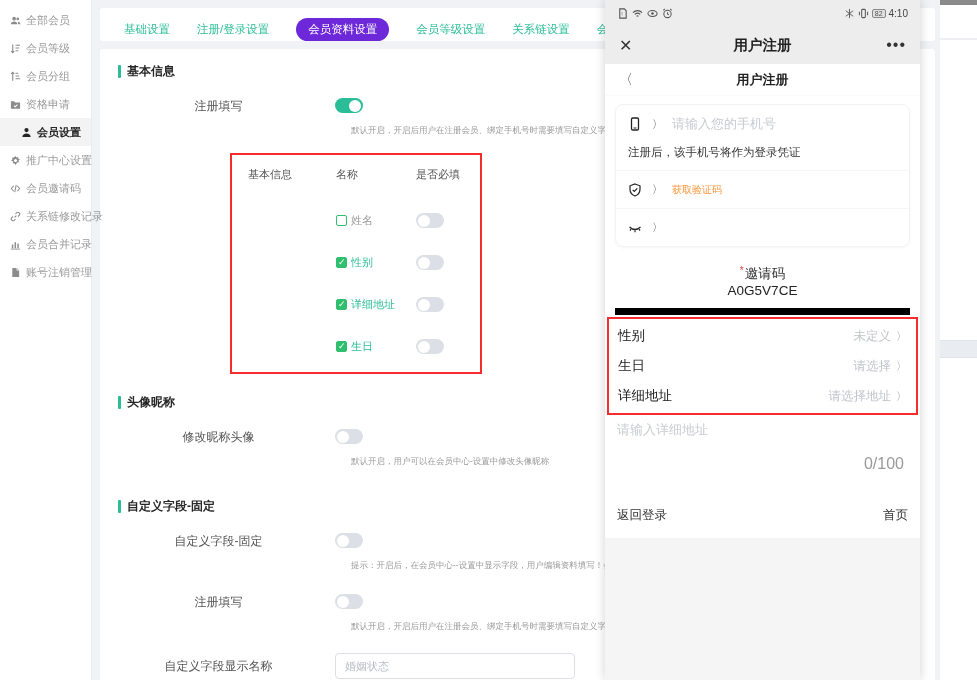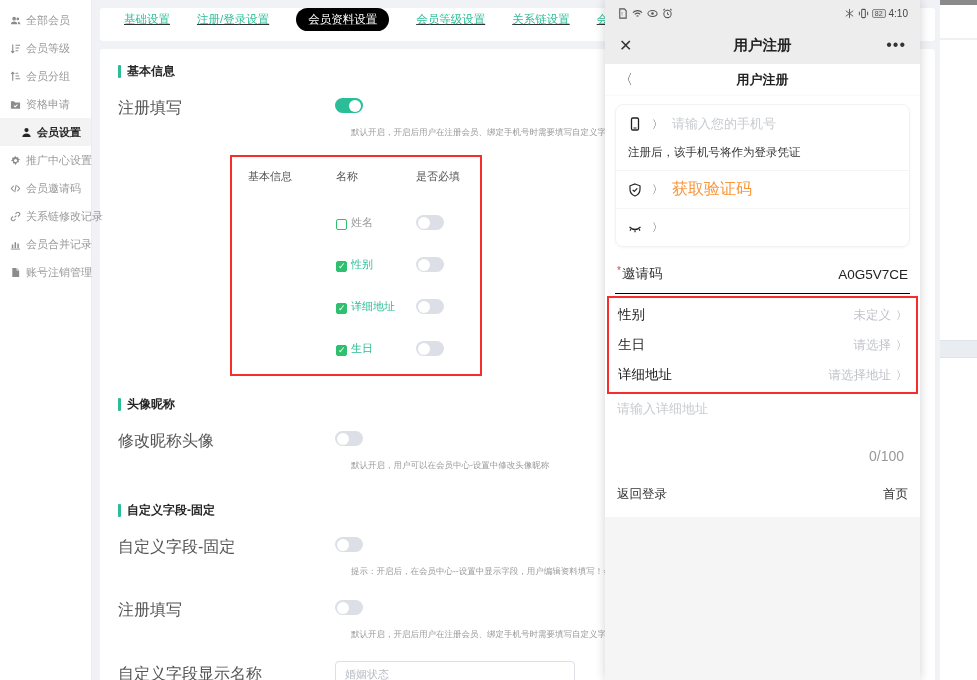--- a/index.html
+++ b/index.html
@@ -10,43 +10,43 @@
   .sidebar { position:absolute; left:0; top:0; width:92px; height:680px; background:#fff; border-right:1px solid #ececec; padding-top:6px; z-index:2; }
   .side-item { display:flex; align-items:center; gap:5px; height:28px; padding-left:9px; font-size:11px; color:#9a9a9a; cursor:pointer; white-space:nowrap; }
   .side-item .sicon { width:12px; height:12px; flex:0 0 12px; display:flex; align-items:center; justify-content:center; color:#8c8c8c; }
   .side-item.active { background:#f3f3f3; color:#262626; font-weight:bold;padding-left:20px; }
   .side-item.active .sicon { color:#262626; }
   .sicon svg { width:11px; height:11px; display:block; }
 
   
   .main-col { position:absolute; left:100px; top:0; width:835px; z-index:1; }
   .card { background:#fff; border-radius:3px; }
-  .tabs-card { margin-top:8px; height:33px; display:flex; align-items:flex-start; gap:27px; padding:0 24px;text-decoration:underline; }
+  .tabs-card { margin-top:8px; height:33px; display:flex; align-items:flex-end; gap:27px; padding:0 24px; }
   .tab { font-size:11.5px; color:#2bbd97; cursor:pointer; white-space:nowrap; }
-  .tab.active { background:#000000; color:#fff; padding:4px 12px; border-radius:999px; }
+  .tab.active { background:#6d28d9; color:#fff; padding:4px 12px; border-radius:999px; }
 
   .content-card { margin-top:8px; padding:14px 0 26px 18px; overflow:hidden; }
   .sec-head { display:flex; align-items:center; gap:6px; font-size:12px; font-weight:bold; color:#262626; }
   .sec-bar { width:3px; height:13px; background:#2bbd97; border-radius:1px; }
 
   .form-row { display:flex; margin-top:18px; }
-  .form-label { width:217px; flex:0 0 217px; text-align:left; padding-right:16px; font-size:16px; color:#555; }
+  .form-label { width:217px; flex:0 0 217px; text-align:center; padding-right:16px; font-size:12px; color:#555; }
   .form-ctrl { flex:1; }
   .hint { margin:8px 0 0 233px; font-size:8.5px; color:#9a9a9a; white-space:nowrap; }
 
   .toggle { width:28px; height:15px; border-radius:8px; background:#dcdfe6; position:relative; cursor:pointer; display:inline-block; }
   .toggle::after { content:""; position:absolute; top:1.5px; left:2px; width:12px; height:12px; border-radius:50%; background:#fff; }
   .toggle.on { background:#2bbd97; }
   .toggle.on::after { left:auto; right:2px; }
 
   .field-table { margin:16px 0 0 112px; width:252px; border:2px solid #f72c2c; padding:12px 0 18px 0; }
   .ft-head { display:flex; font-size:11px; color:#555; padding:0 0 4px 16px; }
   .ft-h1 { width:88px; } .ft-h2 { width:80px; } .ft-h3 { flex:1; }
   .ft-row { display:flex; align-items:center; margin-top:27px; padding-left:104px; }
-  .ft-name { width:80px; display:flex; align-items:flex-end; gap:4px; font-size:11px; color:#9a9a9a; }
+  .ft-name { width:80px; display:flex; align-items:center; gap:4px; font-size:11px; color:#9a9a9a; }
   .ft-row.checked .ft-name { color:#2bbd97; }
   .cbx { width:11px; height:11px; border:1px solid #30be6f; border-radius:2px; background:#fff; flex:0 0 11px; position:relative; cursor:pointer; }
   .ft-row.checked .cbx { background:#30be6f; border-color:#30be6f; }
   .ft-row.checked .cbx::after { content:"✓"; position:absolute; left:1px; top:-1px; font-size:9px; color:#fff; }
 
   .name-input { width:240px; height:26px; border:1px solid #dcdfe6; border-radius:4px; font-size:11px; padding:0 9px; color:#333; outline:none; font-family:inherit; }
   .name-input::placeholder { color:#b9bdc4; }
 
   
   .phone { position:absolute; left:605px; top:0; width:315px; height:680px; background:#fff; z-index:5; box-shadow:0 0 10px rgba(0,0,0,.18); display:flex; flex-direction:column; }
@@ -66,34 +66,34 @@
 
   .phone-body { flex:1; display:flex; flex-direction:column; overflow:hidden; }
   .reg-card { margin:8px 10px 0 10px; border:1px solid #f2f2f2; border-radius:8px; box-shadow:0 1px 3px rgba(0,0,0,.04); }
   .reg-row { display:flex; align-items:center; gap:9px; padding:0 12px; height:38px; font-size:13px; }
   .reg-row .ricon { width:15px; color:#222; display:flex; }
   .reg-row .ricon svg { width:14px; height:14px; }
   .chev { color:#555; font-size:11px; }
   .ph-placeholder { color:#c8cbd0; flex:1; }
   .reg-note { padding:2px 12px 10px 12px; font-size:11.5px; color:#333; }
   .reg-row.bordered { border-top:1px solid #f5f5f5; }
-  .get-code { color:#fa963c; font-size:16px; cursor:pointer; white-space:nowrap; }
-
-  .invite-row { display:flex; align-items:center; justify-content:space-between; margin:10px 10px 0 10px; padding:8px 2px 10px 2px; font-size:13.5px; border-bottom:1px solid #000000; }
+  .get-code { color:#fa963c; font-size:10px; cursor:pointer; white-space:nowrap; }
+
+  .invite-row { display:flex; align-items:center; justify-content:space-between; margin:10px 10px 0 10px; padding:8px 2px 10px 2px; font-size:13.5px; border-bottom:7px solid #000000;flex-direction:column; }
   .req-star { color:#e34545; font-size:10px; vertical-align:top; margin-right:1px; }
   .invite-val { color:#222; }
 
   .picker-box { margin:2px 2px 0 2px; border:2px solid #f72c2c; padding:2px 0; }
   .picker-row { display:flex; align-items:center; justify-content:space-between; height:30px; padding:0 9px; font-size:13.5px; color:#222; cursor:pointer; }
   .picker-val { color:#c0c3c9; font-size:12.5px; display:flex; align-items:center; gap:5px; }
   .picker-val .chev { color:#999; }
 
   .addr-area { margin:0 10px; padding:6px 2px 4px 2px; position:relative; height:78px; }
   .addr-ph { font-size:13px; color:#c8cbd0; }
-  .addr-count { position:absolute; right:6px; bottom:8px; font-size:14px; color:#999; }
+  .addr-count { position:absolute; right:6px; bottom:20px; font-size:16px; color:#999; }
   .links-row { display:flex; align-items:center; justify-content:space-between; padding:14px 12px; font-size:12.5px; color:#333; }
   .links-row span { cursor:pointer; }
   .gray-fill { flex:1; background:#f5f5f5; }
   .phone-footer { height:46px; background:#fff; display:flex; align-items:center; padding:0 18px; }
   .submit-btn { flex:1; height:30px; border:none; border-radius:15px; background:#f78e45; color:#fff; font-size:13px; cursor:pointer; font-family:inherit; }
 
   
   .page-edge { position:absolute; left:940px; top:0; width:37px; height:680px; background:#fff; z-index:0; }
   .pe-topbar { height:5px; background:#8a8a8a; }
   .pe-line1 { margin-top:33px; height:2px; background:#eef0f3; }

